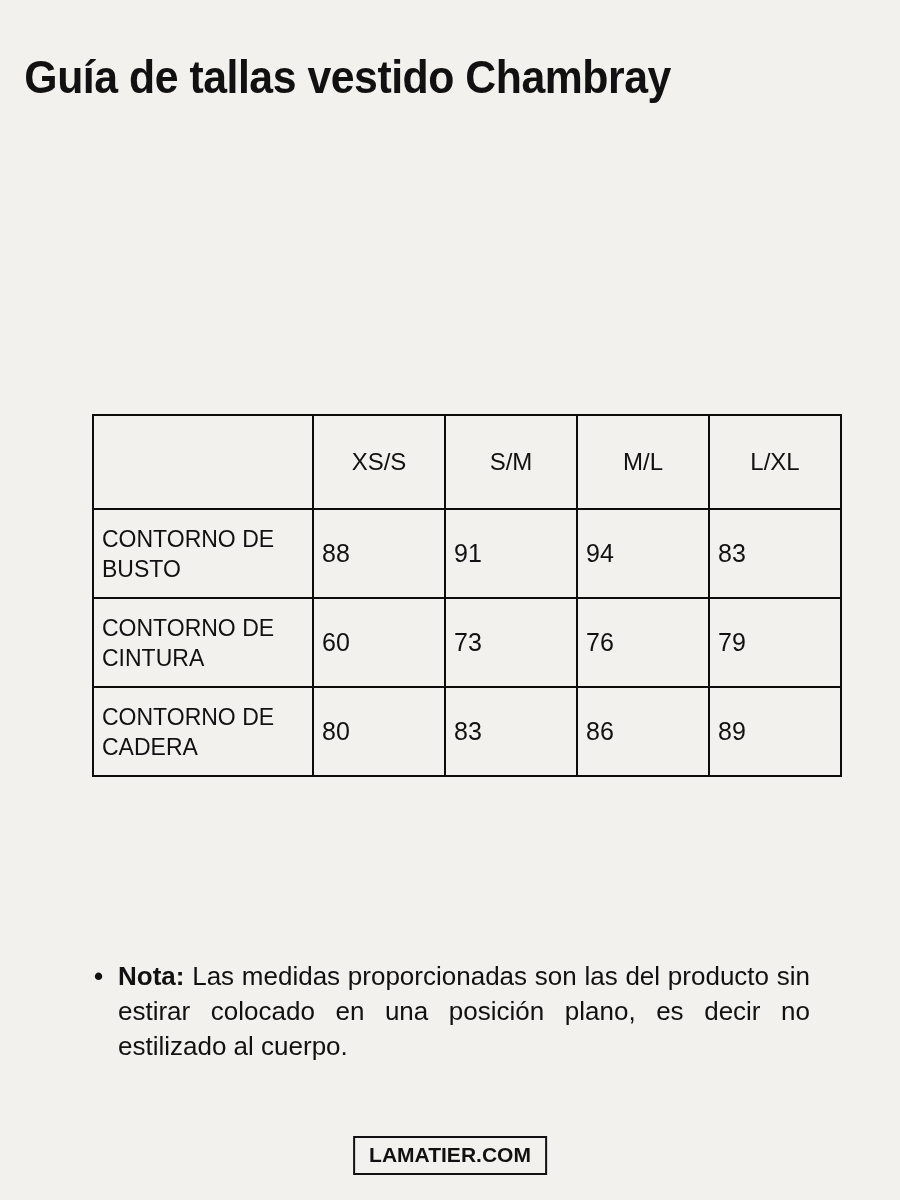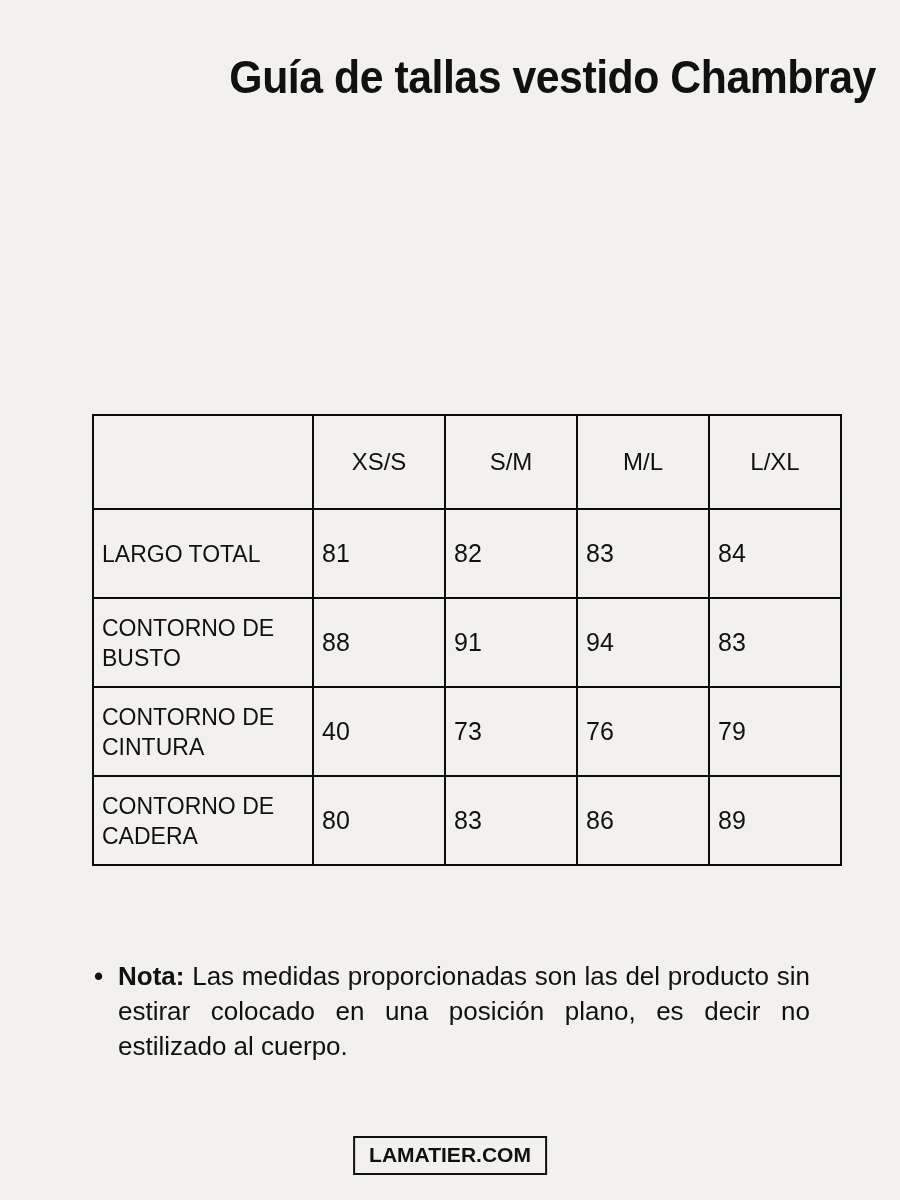--- a/index.html
+++ b/index.html
@@ -13,21 +13,21 @@
     position: relative;
     width: 900px; height: 1200px;
     background: #f2f1ee;
     overflow: hidden;
   }
 
   
   .title {
     position: absolute;
     top: 50px; left: 0; width: 900px;
-    text-align: right;
+    text-align: left;
     font-size: 46px;
     font-weight: bold;
     letter-spacing: -0.5px;
     line-height: 1.2;
   }
   .title-inner {
     display: inline-block;
     transform: scaleX(0.93);
     transform-origin: center;
     white-space: nowrap;
@@ -138,36 +138,29 @@
       <tr>
         <th></th>
         <th>XS/S</th>
         <th>S/M</th>
         <th>M/L</th>
         <th>L/XL</th>
       </tr>
     </thead>
     <tbody>
       <tr>
-        <td class="row-label">LARGO TOTAL</td>
-        <td class="cell-value">81</td>
-        <td class="cell-value">82</td>
-        <td class="cell-value">83</td>
-        <td class="cell-value">84</td>
-      </tr>
-      <tr>
         <td class="row-label">CONTORNO DE BUSTO</td>
         <td class="cell-value">88</td>
         <td class="cell-value">91</td>
         <td class="cell-value">94</td>
         <td class="cell-value">83</td>
       </tr>
       <tr>
         <td class="row-label">CONTORNO DE CINTURA</td>
-        <td class="cell-value">40</td>
+        <td class="cell-value">60</td>
         <td class="cell-value">73</td>
         <td class="cell-value">76</td>
         <td class="cell-value">79</td>
       </tr>
       <tr>
         <td class="row-label">CONTORNO DE CADERA</td>
         <td class="cell-value">80</td>
         <td class="cell-value">83</td>
         <td class="cell-value">86</td>
         <td class="cell-value">89</td>

